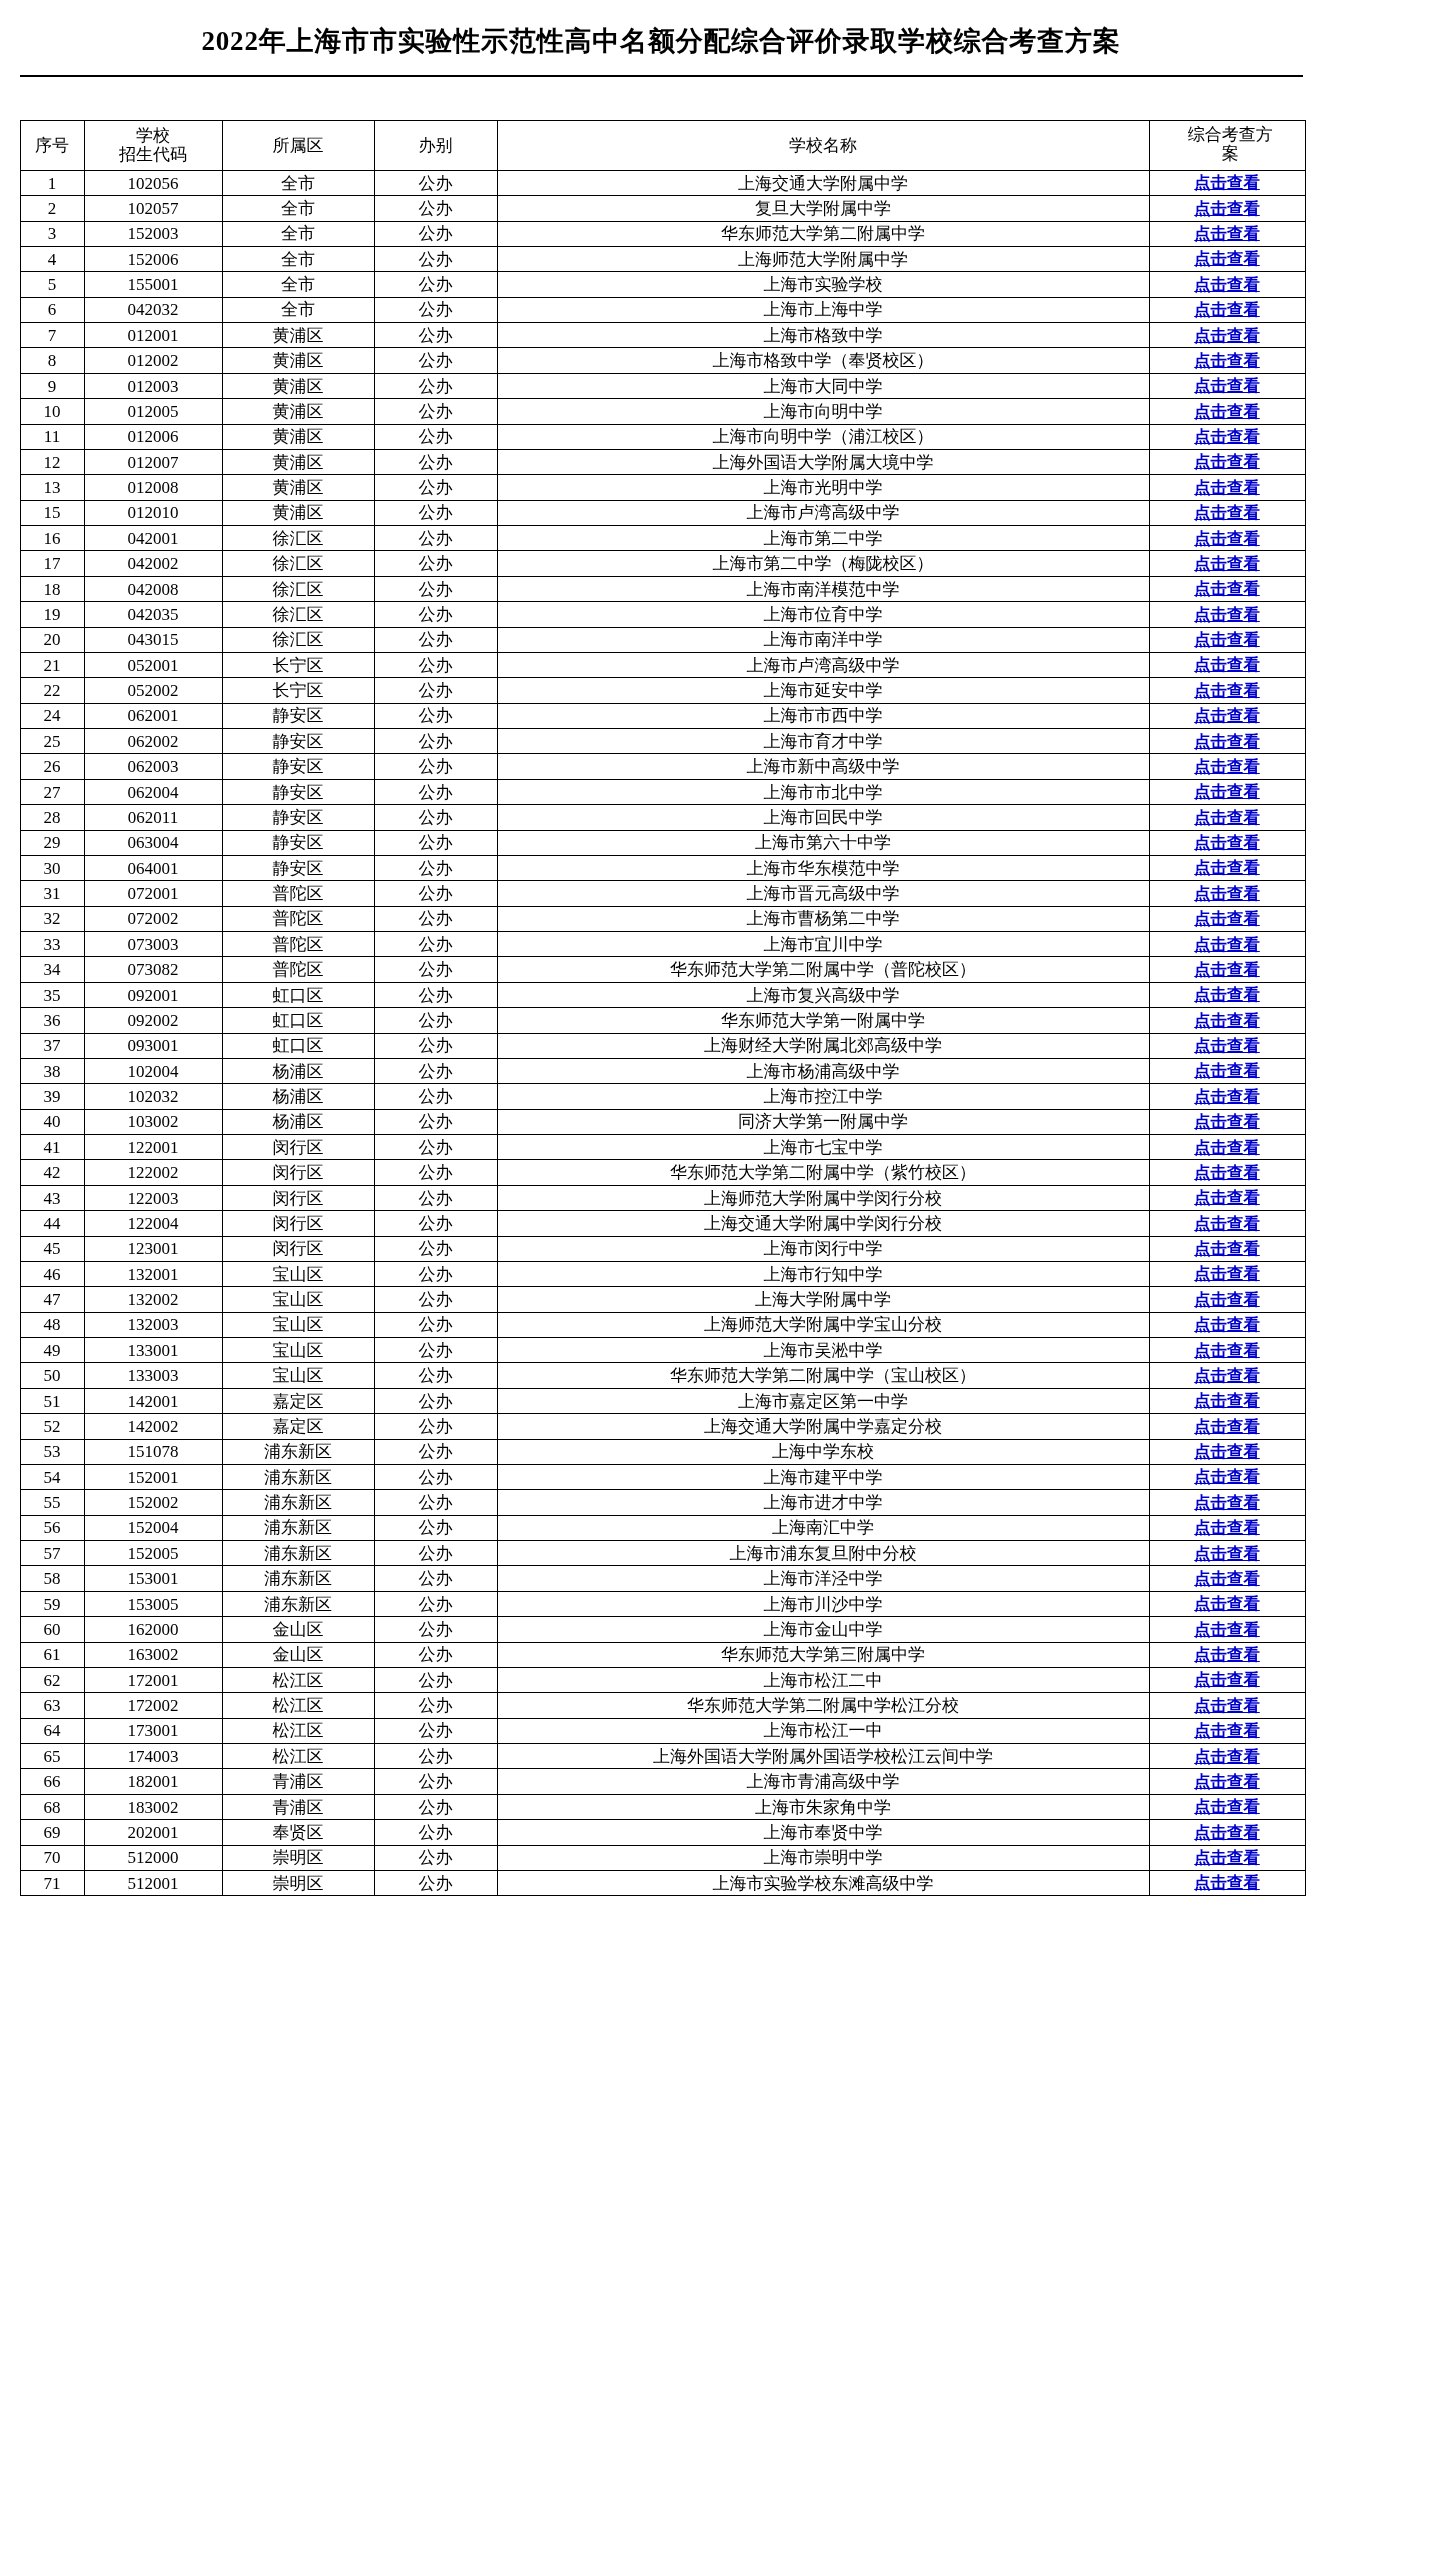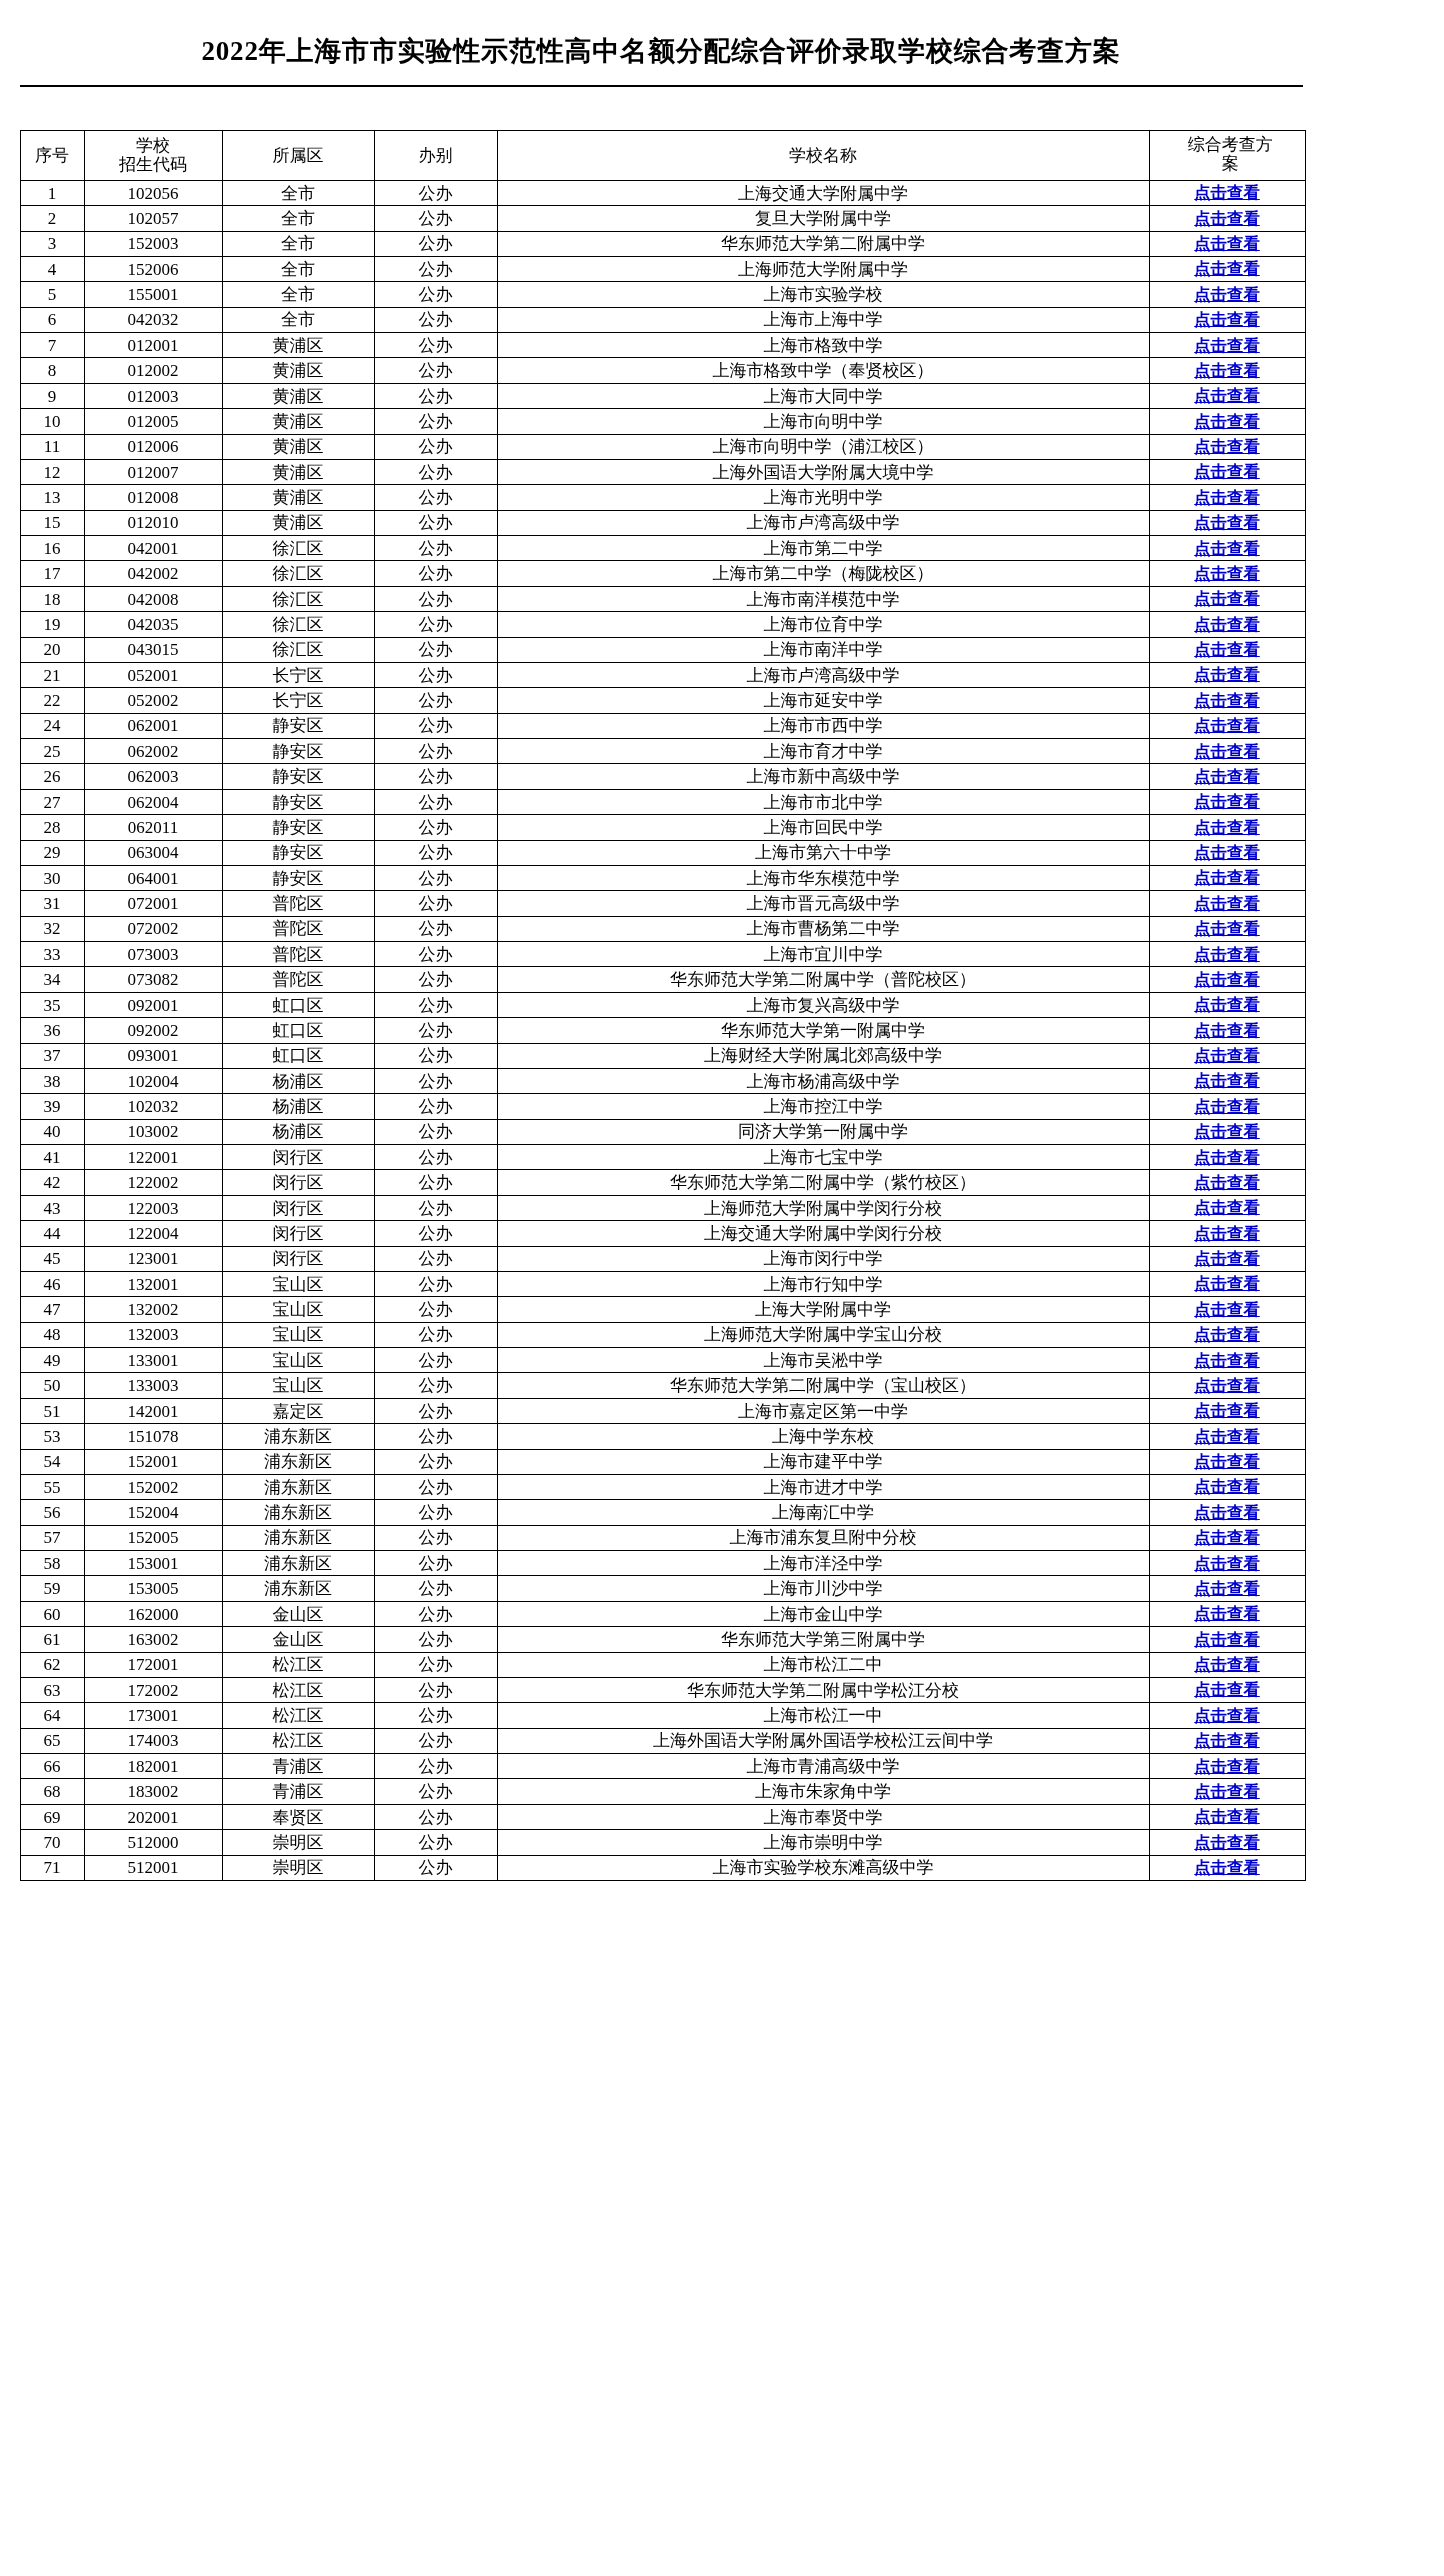--- a/index.html
+++ b/index.html
@@ -8,21 +8,21 @@
     background: #ffffff;
   }
   body {
     width: 1445px;
     font-family: "Liberation Serif", "DejaVu Serif", serif;
     color: #000000;
   }
   .page {
     width: 1322px;
     box-sizing: border-box;
-    padding: 10px;
+    padding: 0;
   }
   .page-title {
     text-align: center;
     font-family: "Liberation Serif", "DejaVu Serif", serif;
     font-weight: bold;
     font-size: 27px;
     letter-spacing: 0.8px;
     padding-top: 23px;
     padding-bottom: 8.2px;
     color: #000000;
@@ -506,20 +506,28 @@
           </tr>
           <tr>
             <td>51</td>
             <td>142001</td>
             <td>嘉定区</td>
             <td>公办</td>
             <td class="name">上海市嘉定区第一中学</td>
             <td class="link"><a>点击查看</a></td>
           </tr>
           <tr>
+            <td>52</td>
+            <td>142002</td>
+            <td>嘉定区</td>
+            <td>公办</td>
+            <td class="name">上海交通大学附属中学嘉定分校</td>
+            <td class="link"><a>点击查看</a></td>
+          </tr>
+          <tr>
             <td>53</td>
             <td>151078</td>
             <td>浦东新区</td>
             <td>公办</td>
             <td class="name">上海中学东校</td>
             <td class="link"><a>点击查看</a></td>
           </tr>
           <tr>
             <td>54</td>
             <td>152001</td>

